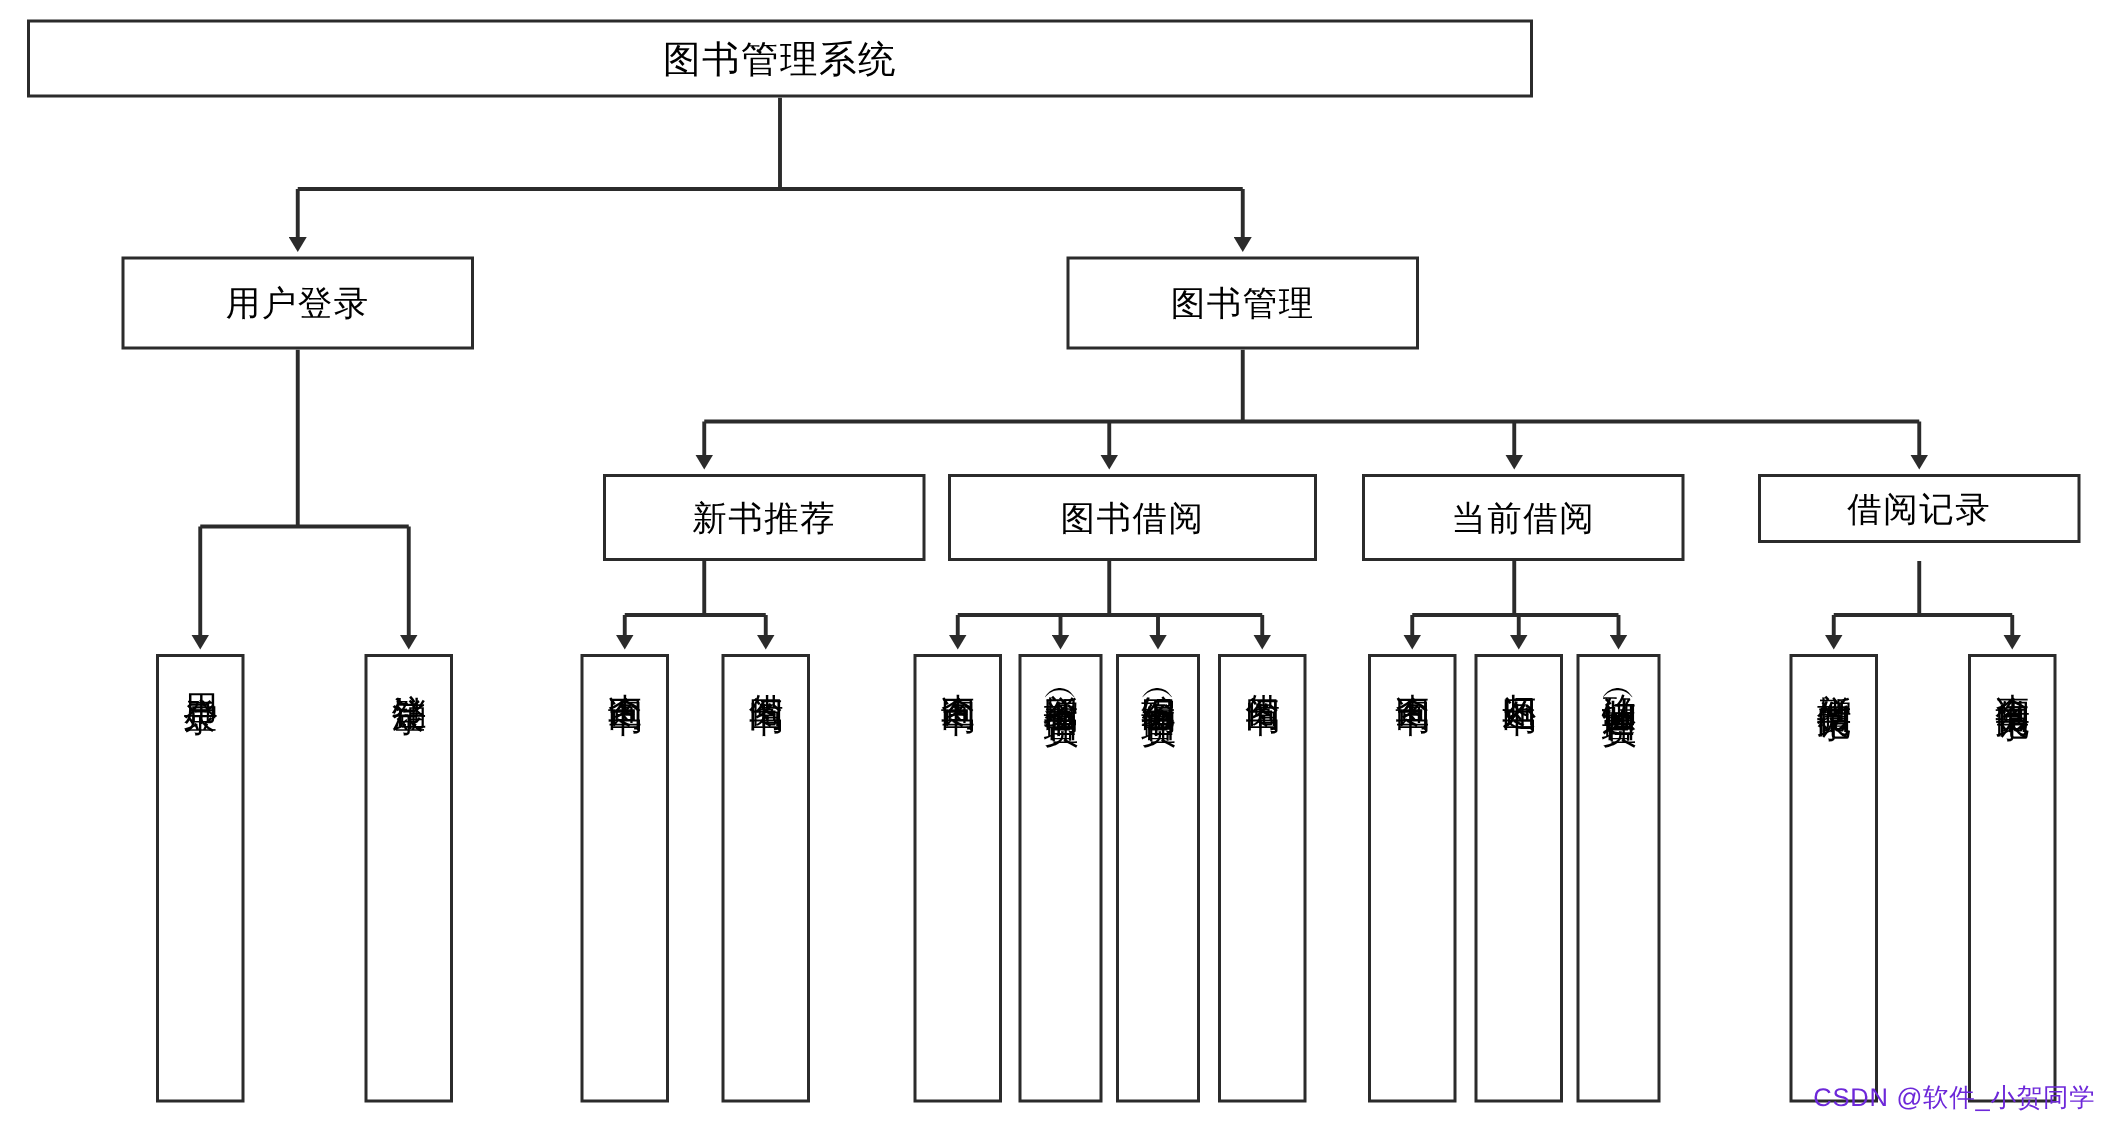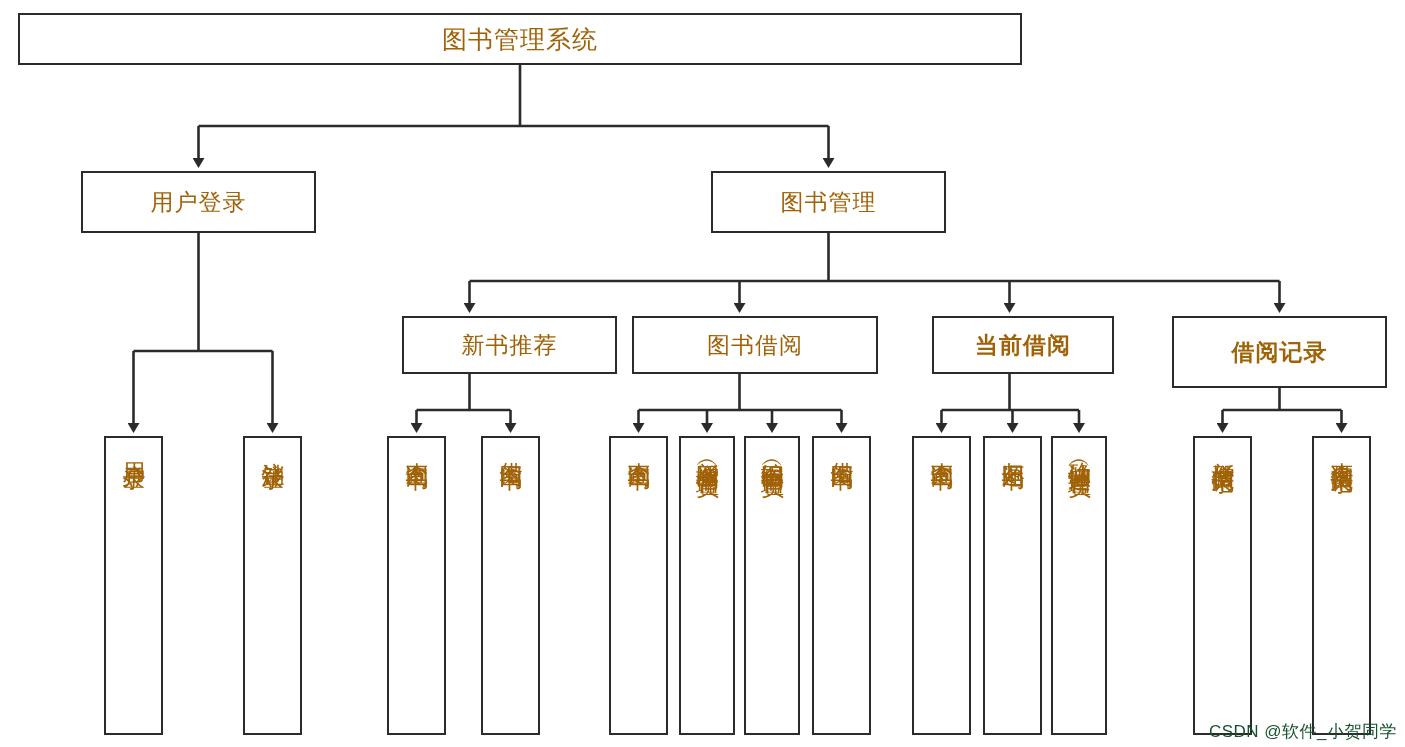--- a/index.html
+++ b/index.html
@@ -25,21 +25,21 @@
     height: 747px;
   }
   .node {
     position: absolute;
     box-sizing: border-box;
     border: 2px solid #2b2b2b;
     background: #ffffff;
     display: flex;
     align-items: center;
     justify-content: center;
-    color: #a16207;
+    color: #000000;
   }
   .node.h {
     
     font-size: 23px;
     letter-spacing: 1px;
   }
   .node.v {
     
     align-items: flex-start;
     padding-top: 6px;
@@ -54,21 +54,21 @@
     text-align: center;
   }
   .node.root {
     font-size: 25px;
   }
   .watermark {
     position: absolute;
     right: 8px;
     bottom: 4px;
     font-size: 17px;
-    color: #14532d;
+    color: #6d28d9;
     letter-spacing: 0.5px;
     white-space: nowrap;
     pointer-events: none;
   }
 </style>
 </head>
 <body>
 
 <div id="canvas">
   <svg id="wires" viewBox="0 0 1405 747">
@@ -115,24 +115,24 @@
       </div>
       <div class="node h" style="left: 711px; top: 171px; width: 235px; height: 62px; align-items: center;">
         <span>图书管理</span>
       </div>
       <div class="node h" style="left: 362px; top: 316px; width: 215px; height: 58px; margin-left: 40px;">
         <span>新书推荐</span>
       </div>
       <div class="node h" style="left: 632px; top: 316px; width: 246px; height: 58px;">
         <span>图书借阅</span>
       </div>
-      <div class="node h" style="left: 932px; top: 316px; width: 182px; height: 58px; font-weight: bold;">
+      <div class="node h" style="left: 908px; top: 316px; width: 215px; height: 58px;">
         <span>当前借阅</span>
       </div>
-      <div class="node h" style="left: 1172px; top: 316px; width: 215px; height: 72px; font-weight: bold;">
+      <div class="node h" style="left: 1172px; top: 316px; width: 215px; height: 46px;">
         <span>借阅记录</span>
       </div>
       <div class="node v" style="left: 104px; top: 436px; width: 59px; height: 299px;">
         <span class="vtext">用户登录</span>
       </div>
       <div class="node v" style="left: 243px; top: 436px; width: 59px; height: 299px;">
         <span class="vtext">注销登录</span>
       </div>
       <div class="node v" style="left: 387px; top: 436px; width: 59px; height: 299px;">
         <span class="vtext">查询图书</span>

